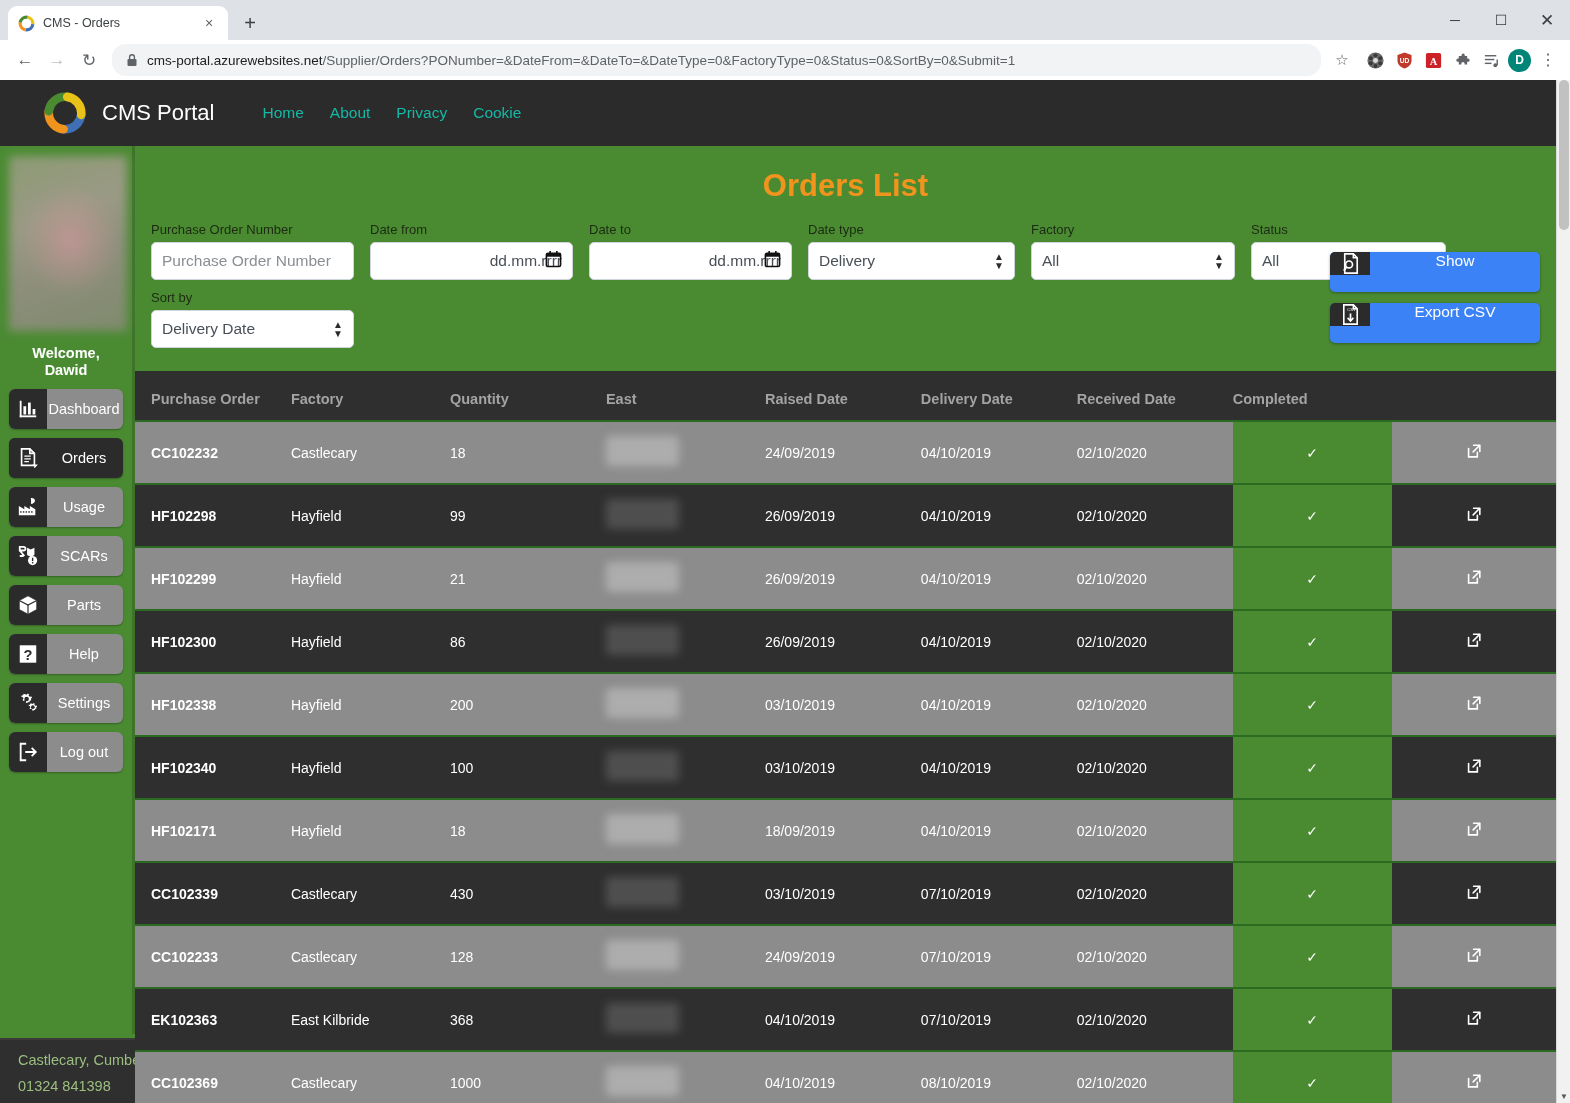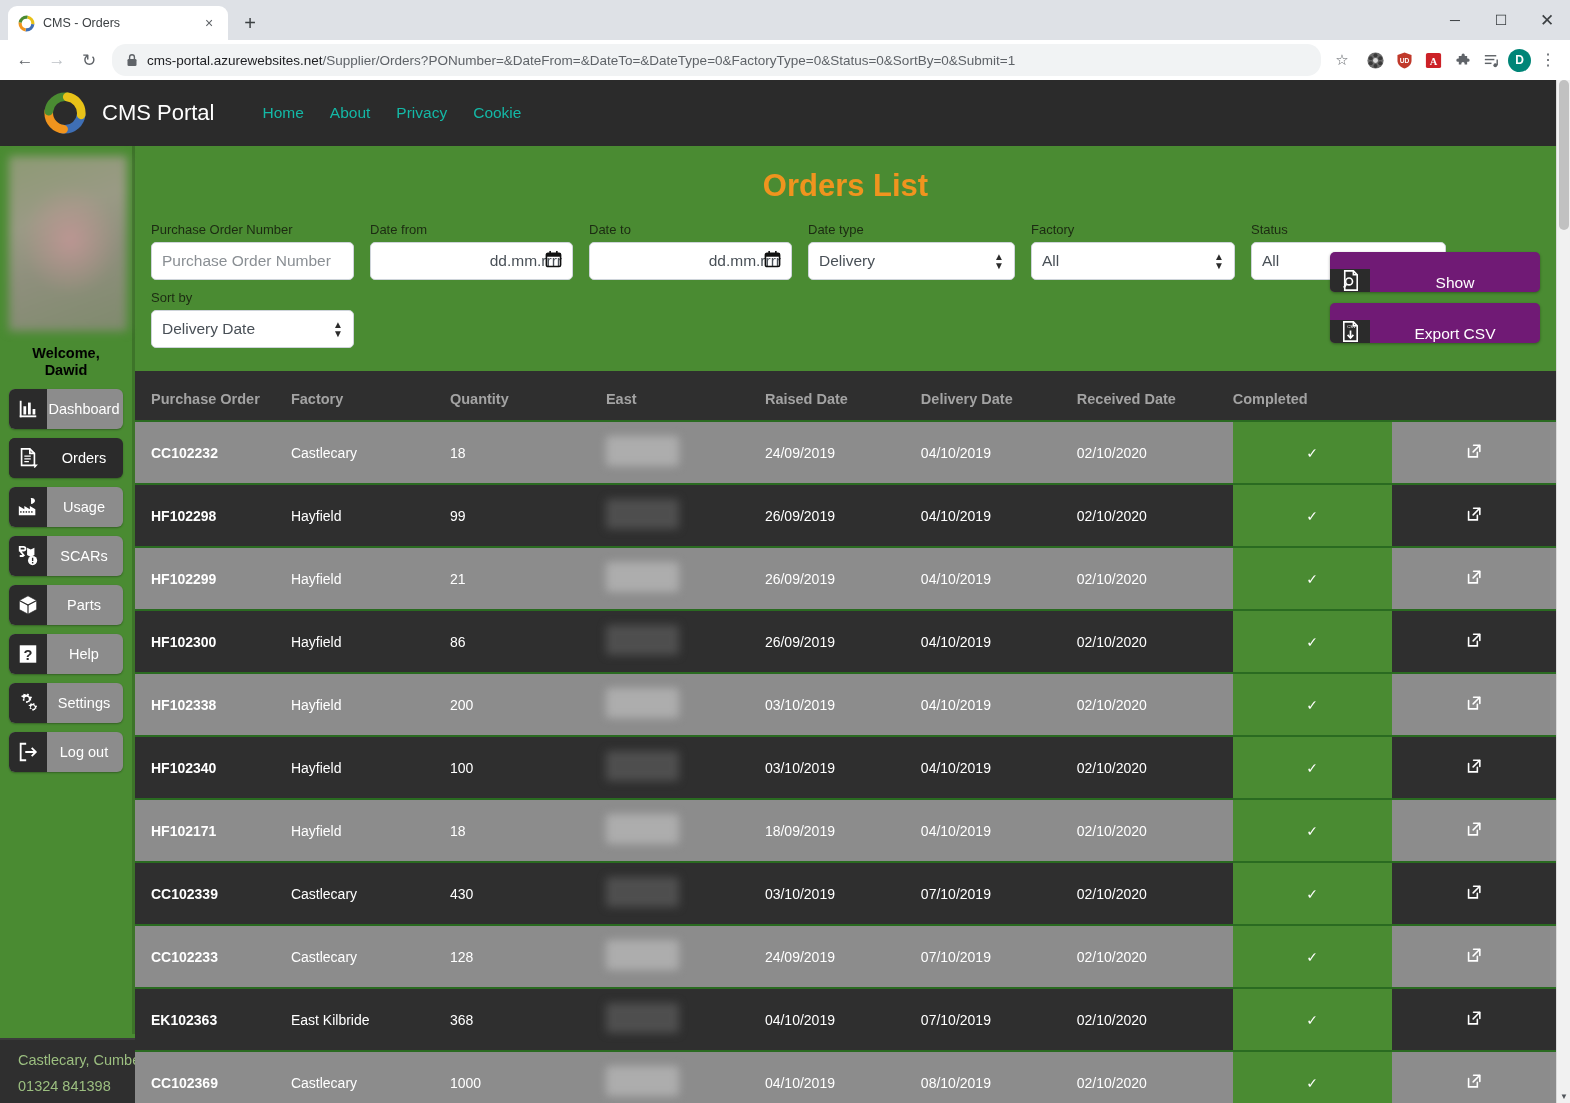--- a/index.html
+++ b/index.html
@@ -127,21 +127,21 @@
     padding: 10px 9px 0 9px; border-right: 3px solid #3d7429;
   }
   .profile-photo {
     width: 118px; height: 175px; margin: 0 auto;
     background:
       radial-gradient(ellipse 60% 45% at 52% 48%, rgba(195,150,150,0.85), rgba(160,135,120,0) 70%),
       linear-gradient(160deg, #8d9a74 0%, #9a9a85 35%, #8e8f7c 60%, #7f8a6d 100%);
     filter: blur(5px);
   }
   .welcome {
-    text-align: center; font-size: 14.5px; font-weight: bold; color: #000000;
+    text-align: center; font-size: 14.5px; font-weight: bold; color: #ffffff;
     line-height: 1.18; margin-top: 14px; margin-bottom: 10px;
   }
   .navbtn {
     display: flex; align-items: stretch; height: 40px; margin-bottom: 9px;
     border-radius: 6px; overflow: hidden; background: #8c8c8c;
     box-shadow: 0 1px 2px rgba(0,0,0,.3);
   }
   .navbtn.active { background: #2b2b2b; }
   .navbtn .nb-ico {
     width: 38px; flex: 0 0 38px; background: #2b2b2b;
@@ -180,22 +180,22 @@
   .w-type  { width: 207px; }
   .w-fact  { width: 204px; }
   .w-stat  { width: 195px; }
   .w-sort  { width: 203px; }
 
   .actioncol {
     position: absolute; right: 16px; top: 106px;
     display: flex; flex-direction: column; gap: 11px;
   }
   .actbtn {
-    width: 210px; height: 40px; display: flex; align-items: flex-end;
-    border-radius: 5px; overflow: hidden; background: #701a75;
+    width: 210px; height: 40px; display: flex; align-items: flex-start;
+    border-radius: 5px; overflow: hidden; background: #3b82f6;
     box-shadow: 0 1px 3px rgba(0,0,0,.35);
   }
   .actbtn .ab-ico {
     width: 40px; flex: 0 0 40px; background: #2b2b2b;
     display: flex; align-items: center; justify-content: center;
   }
   .actbtn .ab-label {
     flex: 1 1 auto; display: flex; align-items: center; justify-content: center;
     font-size: 15.5px; color: #ffffff;
   }

